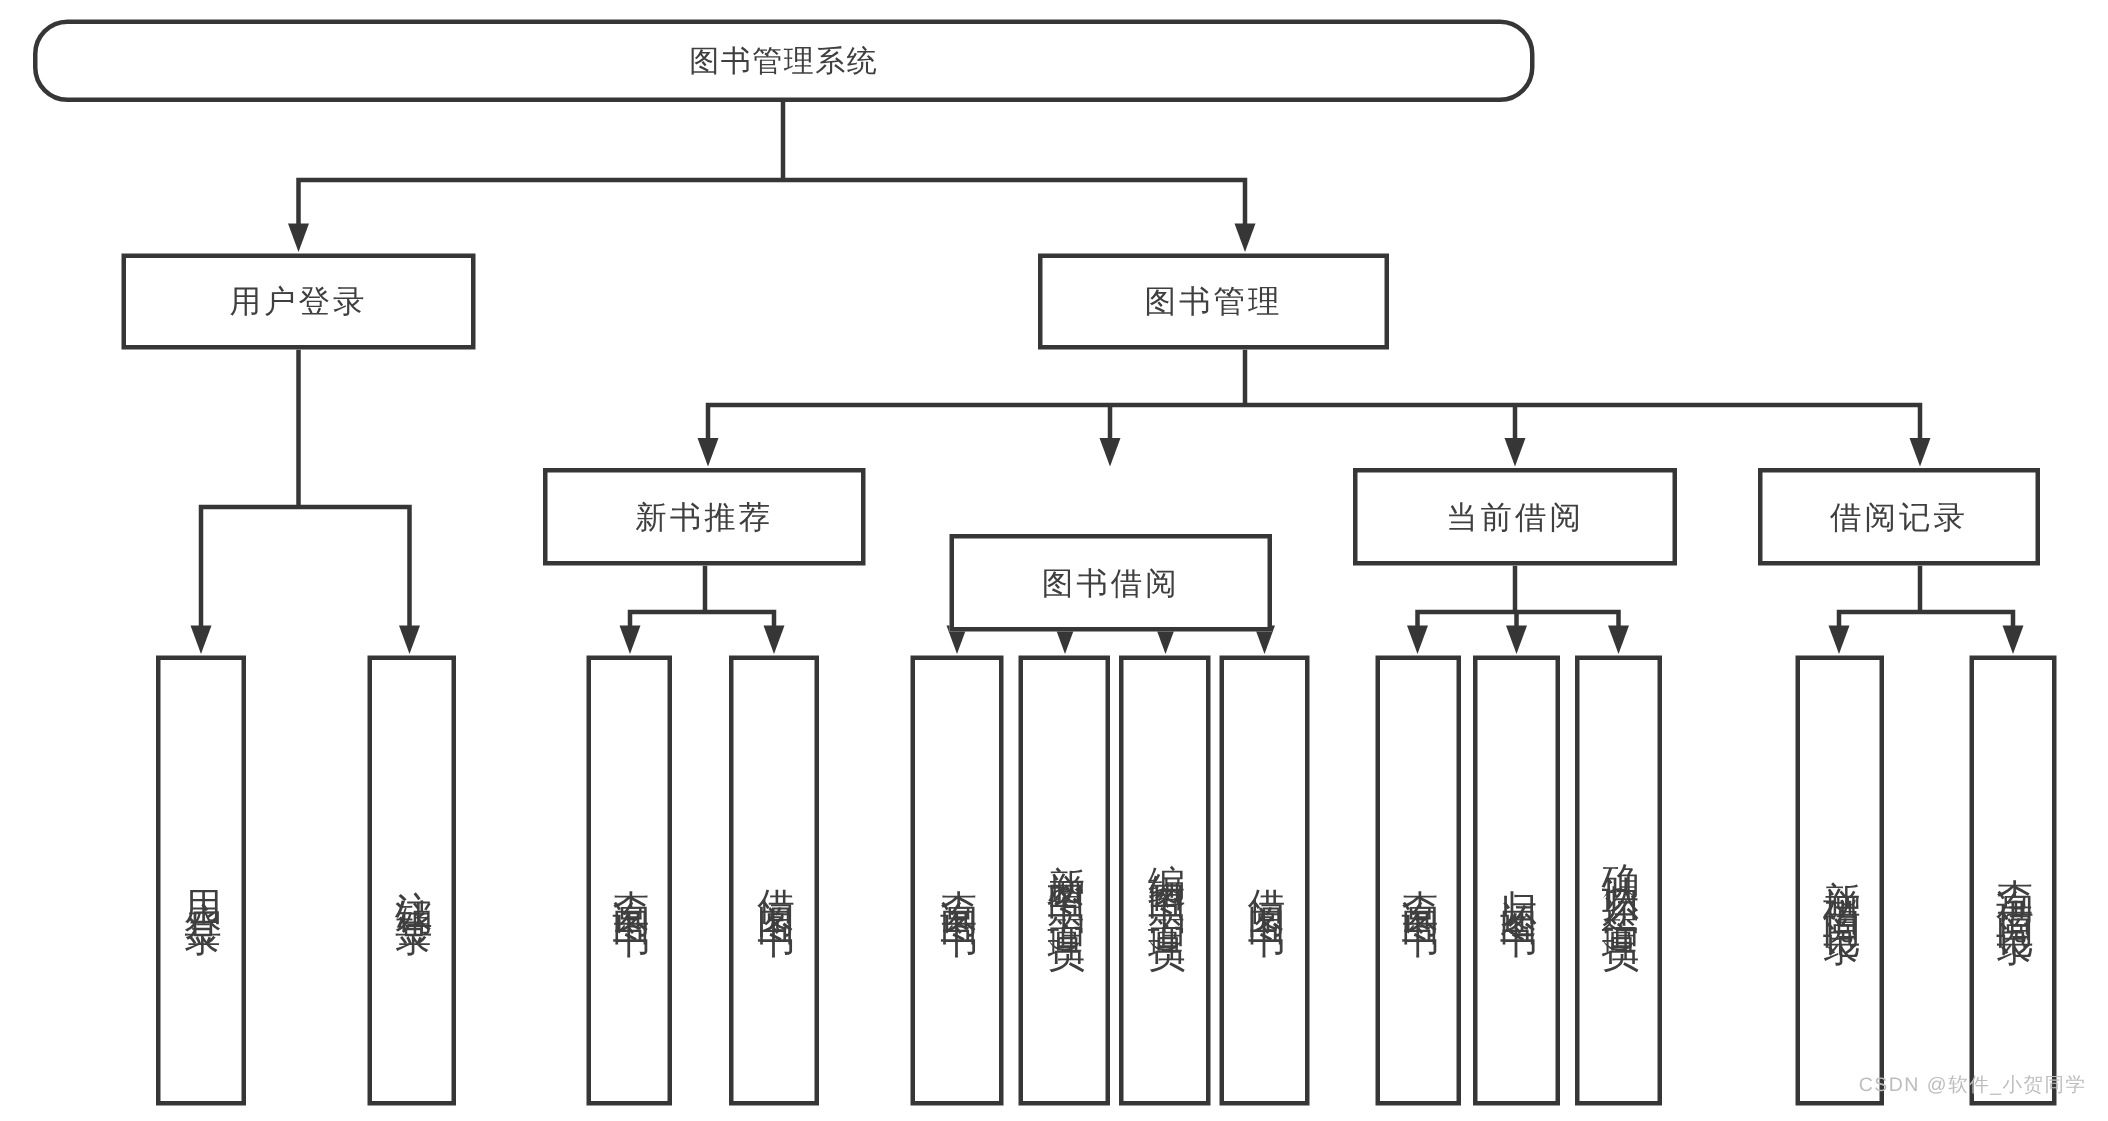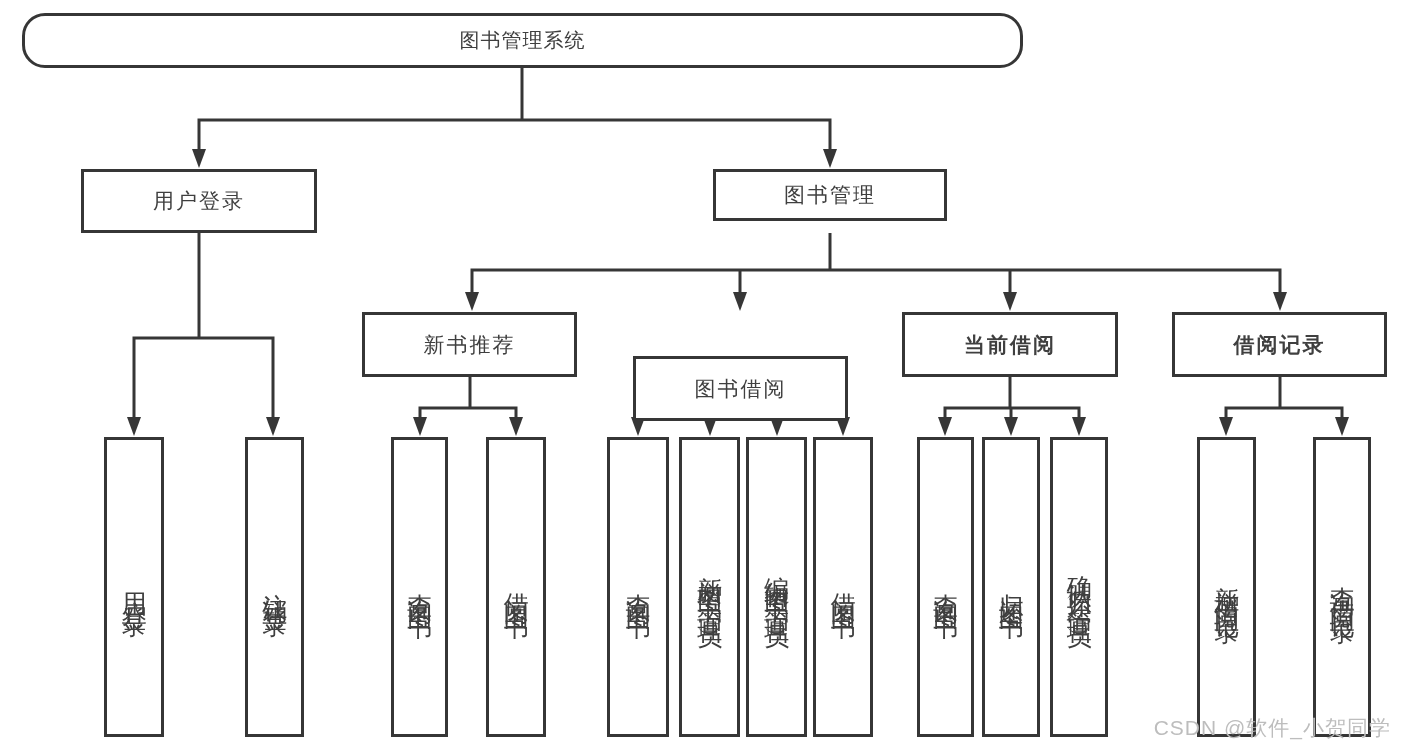--- a/index.html
+++ b/index.html
@@ -43,34 +43,34 @@
     writing-mode: vertical-rl;
     text-orientation: mixed;
     font-size: 25px;
     letter-spacing: 7px;
     line-height: 1.1;
   }
   .watermark {
     position: absolute;
     top: 714px;
     right: 14px;
-    font-size: 21px;
+    font-size: 13px;
     letter-spacing: 1px;
     color: #bdbdbd;
     white-space: nowrap;
   }
 
   
   .n-root   { left: 22px;   top: 13px;  width: 1001px; height: 55px; border-radius: 23px; }
   .n-login  { left: 81px;   top: 169px; width: 236px;  height: 64px; }
-  .n-mgmt   { left: 713px;  top: 169px; width: 234px;  height: 52px; }
+  .n-mgmt   { left: 692px;  top: 169px; width: 234px;  height: 64px; }
   .n-newbk  { left: 362px;  top: 312px; width: 215px;  height: 65px; font-family: Liberation Mono, monospace; }
   .n-borrow { left: 633px;  top: 312px; width: 215px;  height: 65px; margin-top: 44px; }
-  .n-cur    { left: 902px;  top: 312px; width: 216px;  height: 65px; font-weight: bold; }
-  .n-rec    { left: 1172px; top: 312px; width: 215px;  height: 65px; font-weight: bold; }
+  .n-cur    { left: 902px;  top: 312px; width: 216px;  height: 65px; }
+  .n-rec    { left: 1172px; top: 312px; width: 188px;  height: 65px; }
 
   .leaf { top: 437px; height: 300px; }
   .l1  { left: 104px;  width: 60px; }
   .l2  { left: 245px;  width: 59px; }
   .l3  { left: 391px;  width: 57px; }
   .l4  { left: 486px;  width: 60px; }
   .l5  { left: 607px;  width: 62px; }
   .l6  { left: 679px;  width: 61px; }
   .l7  { left: 746px;  width: 61px; }
   .l8  { left: 813px;  width: 60px; }

